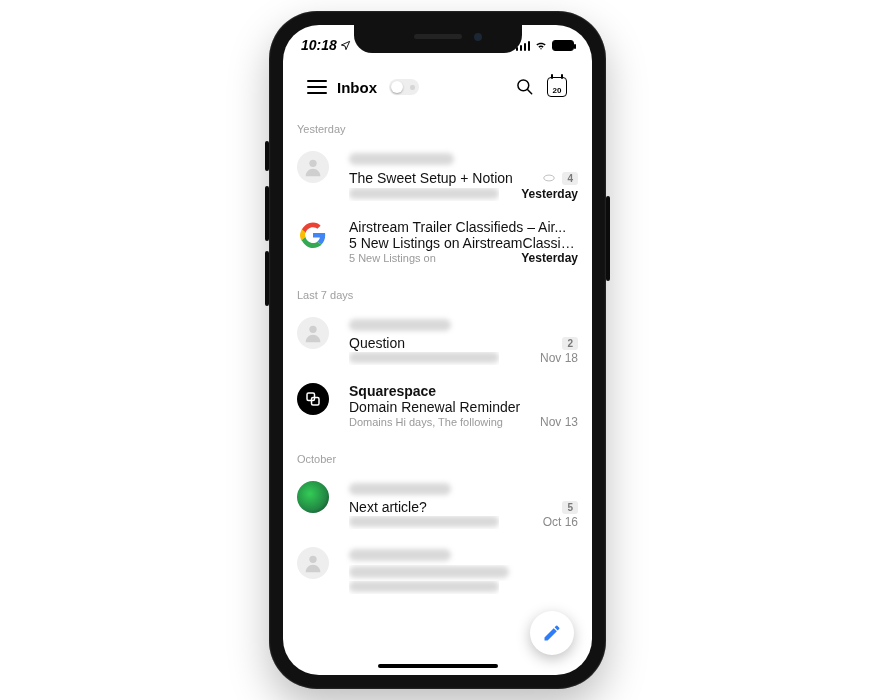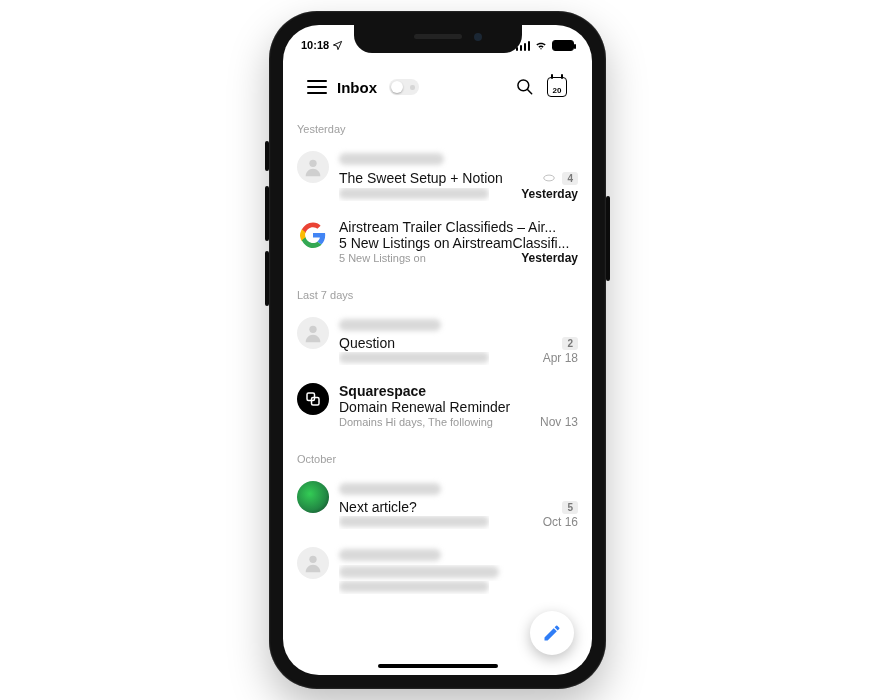--- a/index.html
+++ b/index.html
@@ -64,22 +64,23 @@
     width:8px; height:8px;
     background:#1b2734; border-radius:50%;
   }
   .status-bar {
     height: 40px;
     display: flex;
     align-items: center;
     justify-content: space-between;
     padding: 0 18px;
     font-weight: 600;
-    font-size: 11px;
+    font-size: 14px;
     color:#000;
+    font-style:italic;
   }
   .status-left { display:flex; align-items:center; gap:3px;}
   .status-icons { display:flex; align-items:center; gap:4px; }
   .signal-bars { display:flex; align-items:flex-end; gap:1.5px; height:11px;}
   .signal-bars span{ width:2.5px; background:#000; border-radius:1px;}
   .b1{height:4px}.b2{height:6px}.b3{height:8px}.b4{height:10px}
   .battery {
     width:22px; height:11px; border:1.4px solid #000; border-radius:3px;
     position:relative;
   }
@@ -138,21 +139,21 @@
     width:32px;height:32px;border-radius:50%;
     flex:0 0 32px;
     display:flex;align-items:center;justify-content:center;
     font-size:12px;font-weight:600;color:#999;
   }
   .avatar.default{background:#eee;}
   .avatar.sq{background:#000;}
   .avatar.sq svg{width:18px;height:18px;}
   .avatar.google{background:#fff;}
   .avatar.photo{background:radial-gradient(circle at 40% 40%, #3c5 0%, #284 60%, #132 100%);}
-  .content{flex:1;min-width:0;}
+  .content{flex:1;min-width:0;margin-left:10px;}
   .line{display:flex;align-items:center;justify-content:space-between;gap:6px;}
   .sender{font-size:14px;color:#111;font-weight:700;}
   .subject-line{display:flex;align-items:center;gap:6px;}
   .subject{font-size:14px;color:#111;white-space:nowrap;overflow:hidden;text-overflow:ellipsis;flex:1;}
   .preview{font-size:11px;color:#9a9a9a;white-space:nowrap;overflow:hidden;text-overflow:ellipsis;}
   .date{font-size:12px;color:#8a8a8a;white-space:nowrap;}
   .date.strong{color:#111;font-weight:600;}
   .badge{
     font-size:10px;background:#ededed;color:#797979;border-radius:3px;
     padding:1px 5px;font-weight:600;
@@ -283,21 +284,21 @@
             </svg>
           </div>
           <div class="content">
             <div><span class="blurbar" style="width: 102px;"></span></div>
             <div class="subject-line">
               <div class="subject">Question</div>
               <span class="badge">2</span>
             </div>
             <div class="line">
               <div class="preview"><span class="blurbar" style="width: 150px; height: 11px;"></span></div>
-              <div class="date">Apr 18</div>
+              <div class="date">Nov 18</div>
             </div>
           </div>
         </div>
         <div class="row">
           <div class="avatar sq">
             <svg viewBox="0 0 24 24">
               <g fill="none" stroke="#fff" stroke-width="2" stroke-linecap="round">
       <rect x="4" y="4" width="10" height="10" rx="2"></rect>
       <rect x="10" y="10" width="10" height="10" rx="2"></rect>
     </g>

